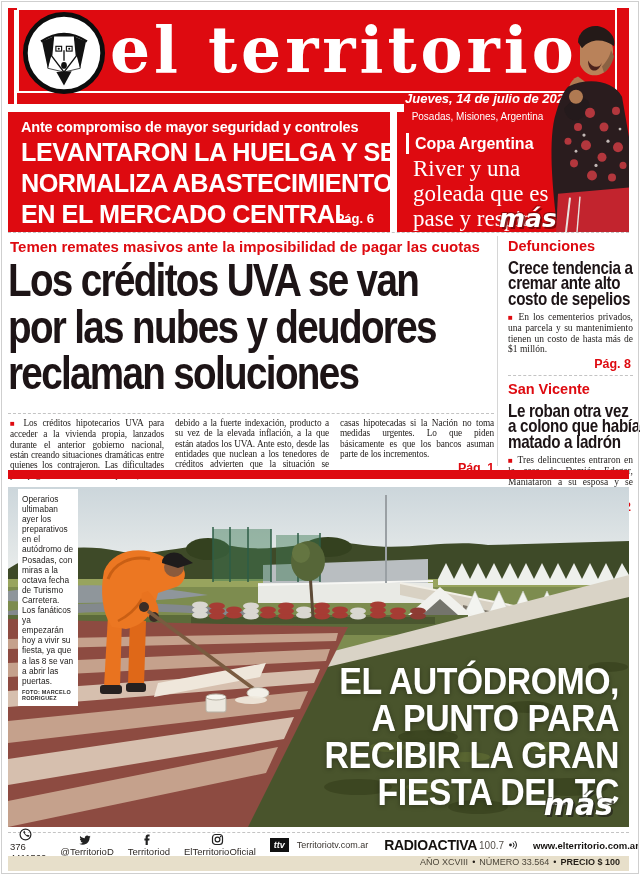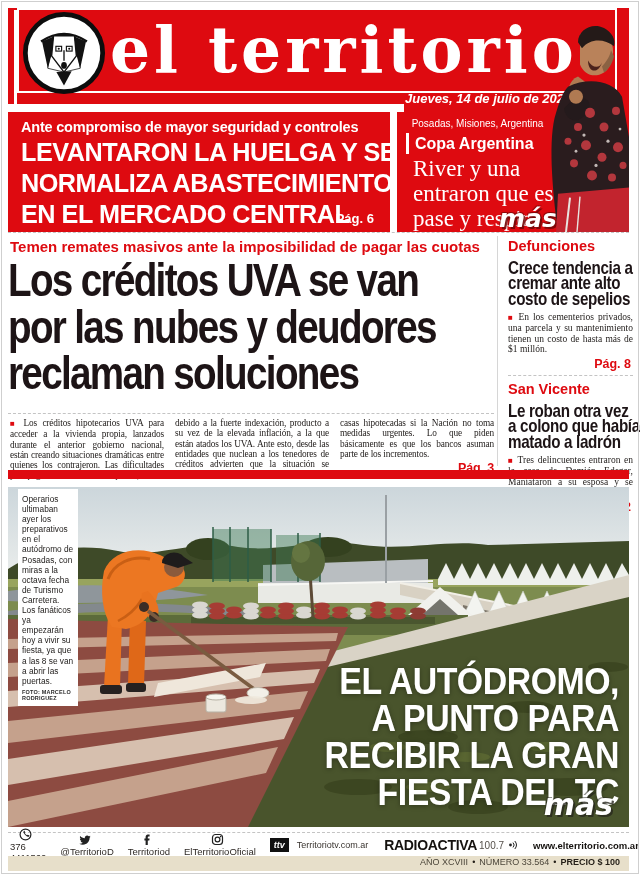--- a/index.html
+++ b/index.html
@@ -11,21 +11,21 @@
   
   .top-red { position:absolute; left:8px; top:8px; width:621px; height:224px; background:#de0a10; }
   .gap-left { position:absolute; left:6px; top:2px; width:3px; height:94px; background:#fff; }
   .mast-border { position:absolute; left:9px; top:0; width:600px; height:85px; border:2px solid #fff; }
   .logo-wrap { position:absolute; left:14px; top:3px; width:84px; height:84px; }
   .mast-title { position:absolute; left:102px; top:0; width:505px; height:84px; line-height:84px;
                 font-family:"DejaVu Serif", serif; font-weight:bold; font-size:63px; color:#fff;
                 letter-spacing:4px; white-space:nowrap; }
   .date-block { position:absolute; left:397px; top:83px; width:145px; text-align:center; color:#fff; }
   .date-block .d1 { font-size:13px; font-weight:bold; font-style:italic; white-space:nowrap; }
-  .date-block .d2 { font-size:10px; margin-top:12px; white-space:nowrap; }
+  .date-block .d2 { font-size:10px; margin-top:5px; white-space:nowrap; }
   .gap-h { position:absolute; left:0; top:96px; width:396px; height:8px; background:#fff; }
   .gap-v { position:absolute; left:382px; top:96px; width:7px; height:128px; background:#fff; }
 
   .strike { position:absolute; left:0; top:104px; width:382px; height:120px; padding:7px 10px 0 13px; color:#fff; }
   .strike .kick { font-size:14.5px; font-weight:bold; letter-spacing:-0.2px; }
   .strike .hl { font-size:26px; font-weight:bold; line-height:28px; letter-spacing:-0.5px;
                 transform:scaleX(0.97); transform-origin:0 50%; white-space:nowrap; margin-top:3px; }
   .strike .pag { position:absolute; right:16px; bottom:6px; font-size:13px; font-weight:bold; }
 
   .copa { position:absolute; left:389px; top:104px; width:232px; height:120px; color:#fff; }
@@ -146,21 +146,21 @@
       <div class="hl">NORMALIZA ABASTECIMIENTO</div>
       <div class="hl">EN EL MERCADO CENTRAL</div>
       <div class="pag">Pág. 6</div>
     </div>
 
     <div class="copa">
       <div class="bar"></div>
       <div class="kick">Copa Argentina</div>
       <div class="hl">
         <div>River y una</div>
-        <div>entraron que es</div>
+        <div>goleada que es</div>
         <div>pase y respiro</div>
       </div>
       <div class="mas">más</div>
     </div>
 
     <div class="player-wrap">
       <svg viewBox="0 0 101 214" width="101" height="216" preserveAspectRatio="none">
         <path d="M44,86 C38,76 40,64 50,60 L58,66 54,86 Z" fill="#b07a52"></path>
         <path d="M52,18 C64,10 80,14 84,28 C87,38 84,50 76,56 C66,62 56,58 52,48 Z" fill="#b9825a"></path>
         <path d="M50,26 C50,14 64,6 76,12 C84,16 88,24 86,30 C76,22 62,22 54,32 Z" fill="#241a18"></path>
@@ -202,21 +202,21 @@
     <div class="uva-hl">
       <div>Los créditos UVA se van</div>
       <div>por las nubes y deudores</div>
       <div>reclaman soluciones</div>
     </div>
     <div class="cols-sep"></div>
     <div class="cols">
       <div class="col"><span class="bullet">■</span> <span>Los créditos hipotecarios UVA para acceder a la vivienda propia, lanzados durante el anterior gobierno nacional, están creando situaciones dramáticas entre quienes los contrajeron. Las dificultades para pagar las cuotas se multiplican,</span></div>
       <div class="col"><span>debido a la fuerte indexación, producto a su vez de la elevada inflación, a la que están atados los UVA. Ante esto, desde las entidades que nuclean a los tenedores de créditos advierten que la situación se encamina a remates masivos de las</span></div>
       <div class="col"><span>casas hipotecadas si la Nación no toma medidas urgentes. Lo que piden básicamente es que los bancos asuman parte de los incrementos.</span>
-        <div class="pag3">Pág. 3</div>
+        <div class="pag3">Pág. 1</div>
       </div>
     </div>
     <div class="vdiv"></div>
 
     <div class="sidebar">
       <div class="sb-story">
         <div class="sb-kick">Defunciones</div>
         <div class="sb-hl">
           <div>Crece tendencia a</div>
           <div>cremar ante alto</div>

